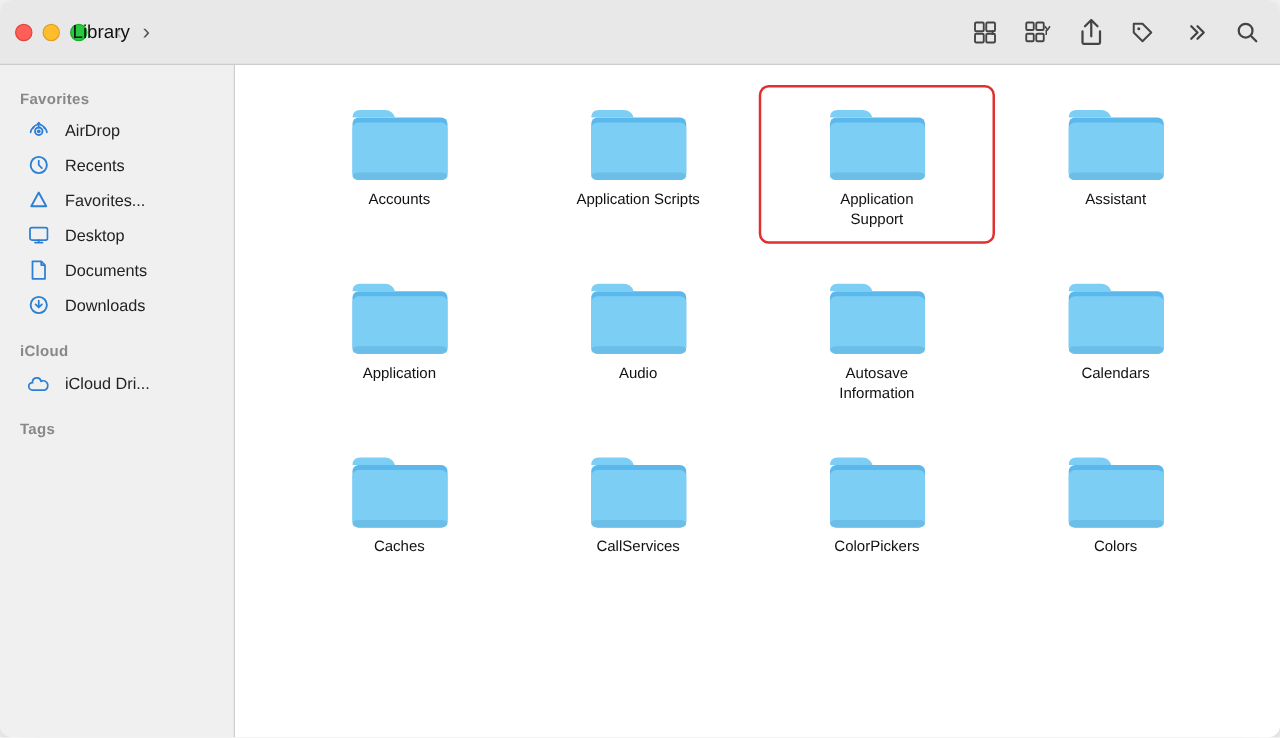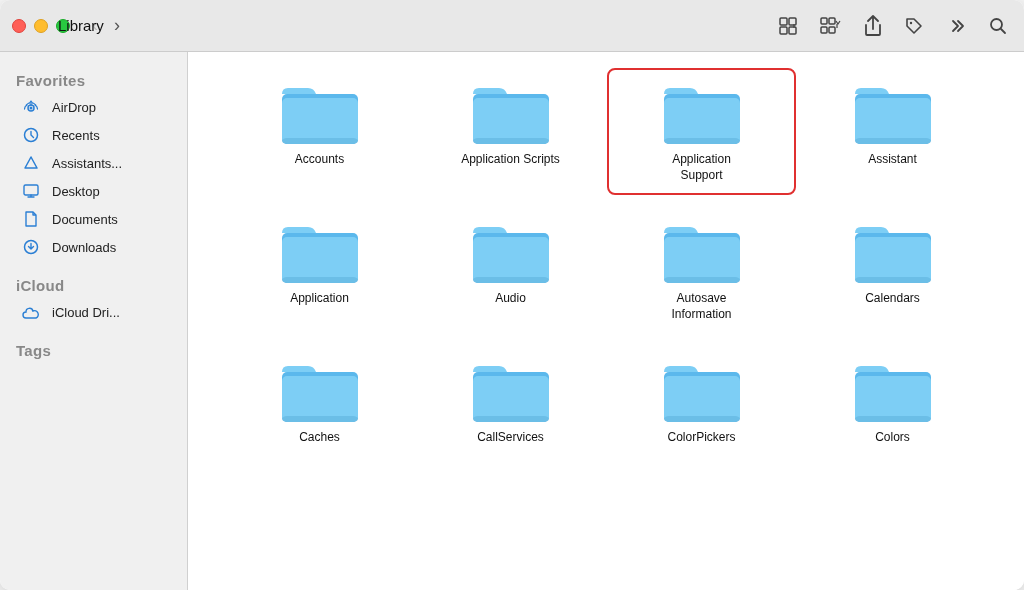--- a/index.html
+++ b/index.html
@@ -106,21 +106,21 @@
     .sidebar {
       width: 188px;
       background: #f0f0f0;
       border-right: 1px solid #d0d0d0;
       padding: 12px 0;
       overflow-y: auto;
       flex-shrink: 0;
     }
 
     .sidebar-section-label {
-      font-size: 15px;
+      font-size: 12px;
       font-weight: 700;
       color: #888;
       padding: 8px 16px 4px;
       text-transform: none;
       letter-spacing: 0.02em;
     }
 
     .sidebar-item {
       display: flex;
       align-items: center;
@@ -292,21 +292,21 @@
         </div>
         <span class="sidebar-item-label">Recents</span>
       </div>
 
       <div class="sidebar-item">
         <div class="sidebar-icon">
           <svg width="16" height="16" viewBox="0 0 16 16" fill="none">
             <path d="M8 2L14 13H2L8 2Z" stroke="#2b7fd4" stroke-width="1.5" stroke-linejoin="round"></path>
           </svg>
         </div>
-        <span class="sidebar-item-label">Assistants...</span>
+        <span class="sidebar-item-label">Favorites...</span>
       </div>
 
       <div class="sidebar-item">
         <div class="sidebar-icon">
           <svg width="16" height="16" viewBox="0 0 16 16" fill="none">
             <rect x="1" y="2" width="14" height="10" rx="1.5" stroke="#2b7fd4" stroke-width="1.4"></rect>
             <path d="M5 14h6M8 12v2" stroke="#2b7fd4" stroke-width="1.4" stroke-linecap="round"></path>
           </svg>
         </div>
         <span class="sidebar-item-label">Desktop</span>

